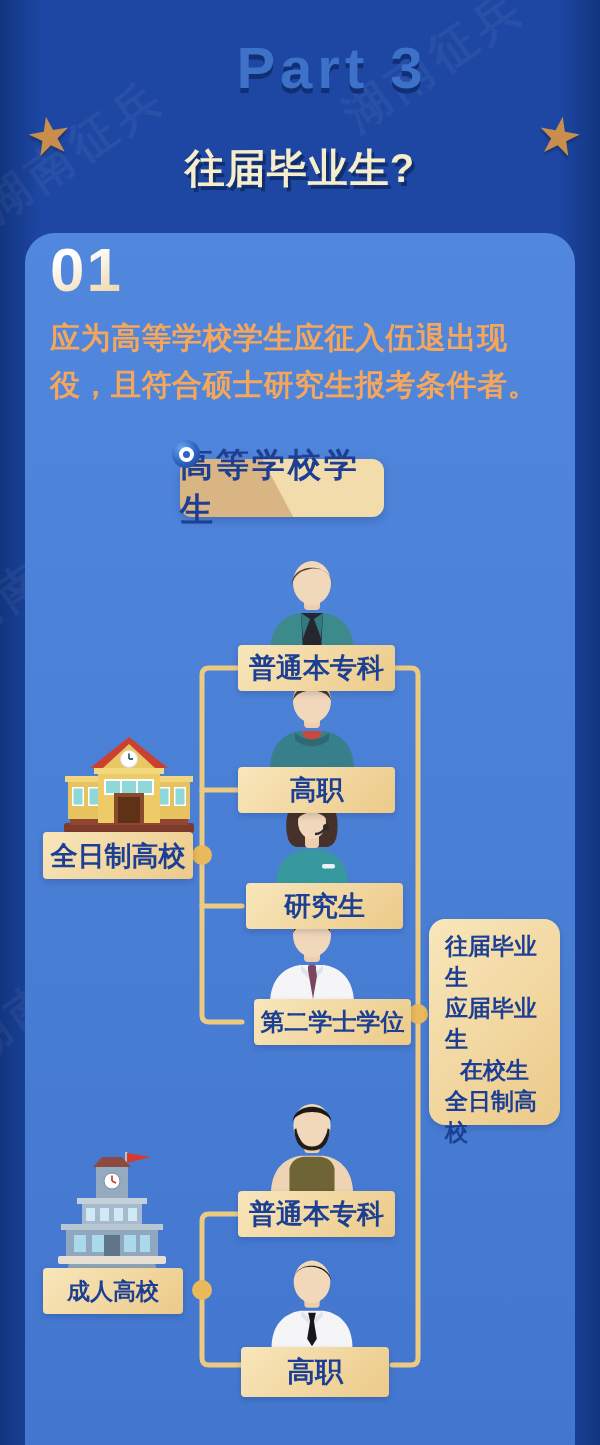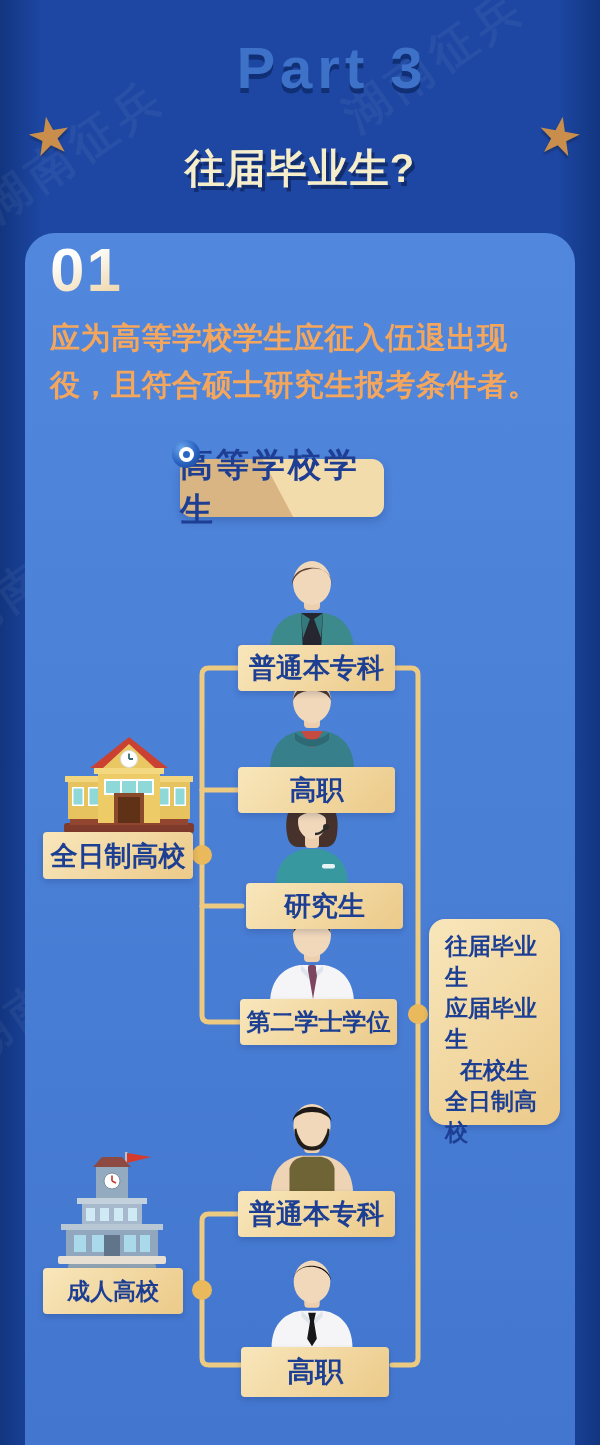--- a/index.html
+++ b/index.html
@@ -43,21 +43,21 @@
          font-size:33px;font-weight:900;color:#1d3e92;letter-spacing:3px;
          box-shadow:0 4px 8px rgba(15,35,90,.22);}
   
   .fc-label{border-radius:4px;z-index:3;
          background:linear-gradient(135deg,#f8e6bb 0%,#ecca89 100%);
          display:flex;align-items:center;justify-content:center;
          font-weight:900;color:#1c3f94;box-shadow:0 3px 6px rgba(10,30,80,.18);}
   .l1{left:238px;top:645px;width:157px;height:46px;font-size:27px;}
   .l2{left:238px;top:767px;width:157px;height:46px;font-size:27px;}
   .l3{left:246px;top:883px;width:157px;height:46px;font-size:27px;}
-  .l4{left:240px;top:999px;width:157px;height:46px;font-size:24px;}
+  .l4{left:254px;top:999px;width:157px;height:46px;font-size:24px;}
   .l5{left:238px;top:1191px;width:157px;height:46px;font-size:27px;}
   .l6{left:241px;top:1347px;width:148px;height:50px;font-size:28px;}
   .school1{left:43px;top:832px;width:150px;height:47px;font-size:27px;}
   .school2{left:43px;top:1268px;width:140px;height:46px;font-size:23px;}
   .statusbox{left:429px;top:919px;width:131px;height:206px;border-radius:16px;z-index:3;
          background:linear-gradient(135deg,#f8e6bb 0%,#ecca89 100%);
          display:flex;flex-direction:column;align-items:center;justify-content:space-around;
          padding:12px 16px;box-sizing:border-box;box-shadow:0 3px 6px rgba(10,30,80,.18);}
   .statusbox div{font-size:23px;font-weight:900;color:#1c3f94;}
   .avatar,.building{z-index:2;}

